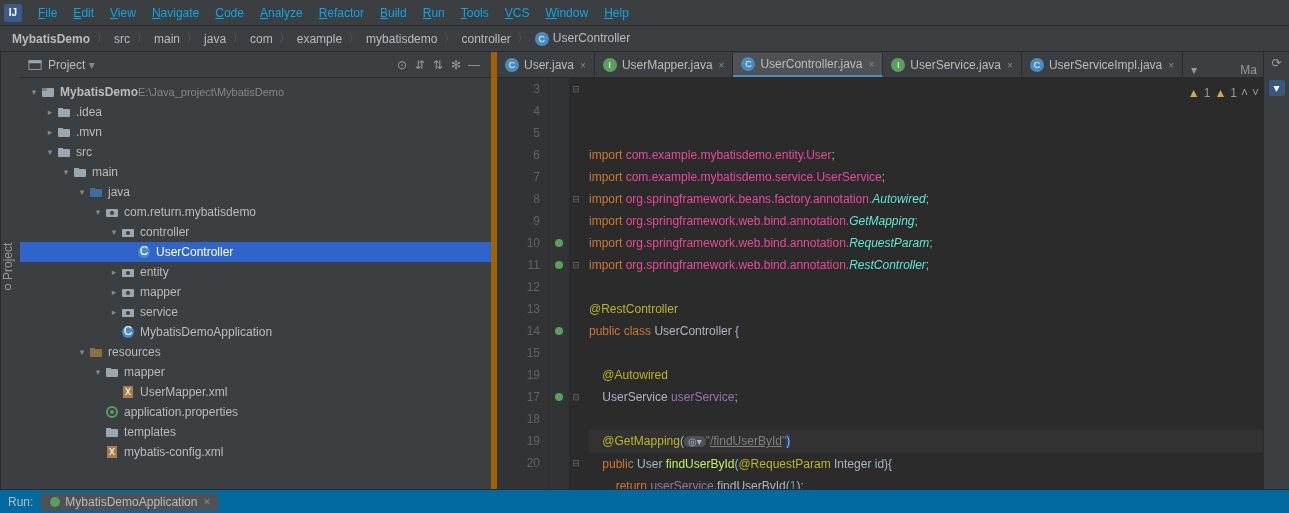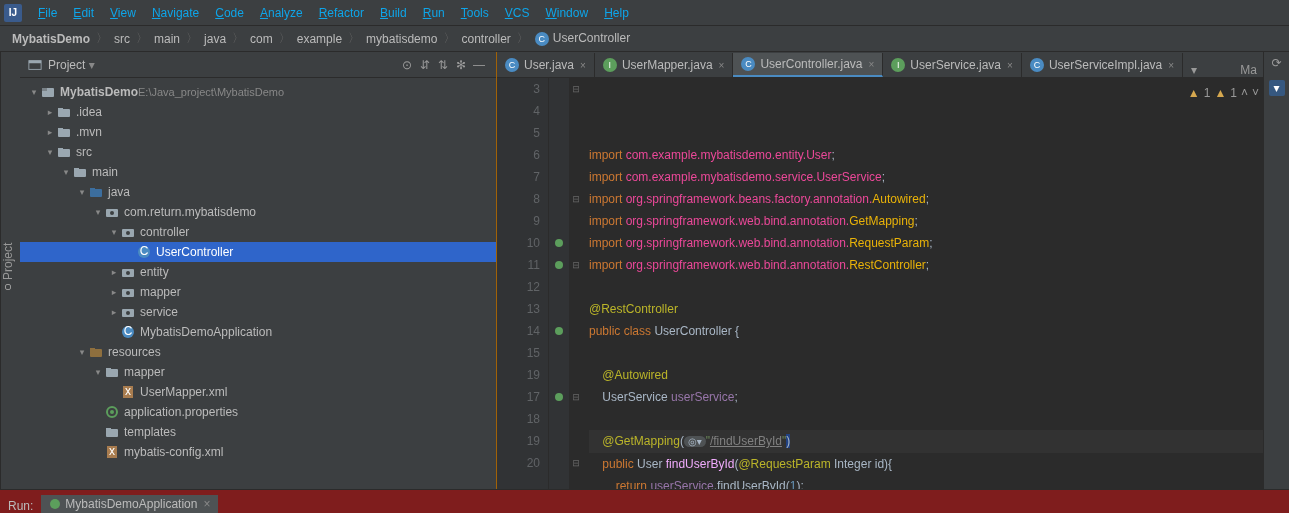--- a/index.html
+++ b/index.html
@@ -9,21 +9,21 @@
 .menu-item { padding: 0 8px; cursor: pointer; color: #0ea5e9; }
 .menu-item .u { text-decoration: underline; }
 .title { margin-left: 20px; color: #888; }
 .breadcrumb { height: 26px; display: flex; align-items: center; padding: 0 8px; background: #3c3f41; border-bottom: 1px solid #2b2b2b; }
 .bc-item { padding: 0 4px; color: #bbb; cursor: pointer; }
 .bc-sep { color: #666; margin: 0 2px; }
 .bc-icon { display: inline-block; width: 14px; height: 14px; border-radius: 50%; background: #4a8bc2; color: #fff; text-align: center; line-height: 14px; font-size: 9px; margin-right: 4px; vertical-align: middle; }
 .main { flex: 1; display: flex; overflow: hidden; }
 .left-gutter { width: 20px; background: #3c3f41; border-right: 1px solid #2b2b2b; writing-mode: vertical-rl; transform: rotate(180deg); text-align: center; padding-top: 8px; color: #999; font-size: 11px; }
 .left-gutter .dot { display: inline-block; width: 6px; height: 6px; border: 1px solid #999; border-radius: 2px; margin-bottom: 4px; transform: rotate(180deg); }
-.project-panel { width: 477px; background: #3c3f41; display: flex; flex-direction: column; border-right: 1px solid #a16207; }
+.project-panel { width: 477px; background: #3c3f41; display: flex; flex-direction: column; border-right: 6px solid #a16207; }
 .proj-header { height: 26px; display: flex; align-items: center; padding: 0 8px; border-bottom: 1px solid #2b2b2b; }
 .proj-header .icon { width: 14px; height: 14px; margin-right: 6px; }
 .proj-header .title-txt { flex: 1; }
 .proj-header .tool { width: 18px; text-align: center; cursor: pointer; color: #999; }
 .tree { flex: 1; overflow-y: auto; padding-top: 4px; }
 .tree-row { height: 20px; display: flex; align-items: center; cursor: pointer; white-space: nowrap; }
 .tree-row.selected { background: #2f65ca; color: #fff; }
 .tree-arrow { width: 12px; text-align: center; color: #888; font-size: 9px; }
 .tree-icon { width: 16px; height: 16px; margin-right: 4px; display: inline-flex; align-items: center; justify-content: center; font-size: 10px; }
 .tree-label { color: #bbb; }
@@ -43,32 +43,32 @@
 .gutter { width: 52px; background: #313335; color: #606366; text-align: right; padding-right: 8px; font-family: "Consolas", monospace; font-size: 12px; line-height: 22px; border-right: 1px solid #2b2b2b; position: relative; }
 .gutter-marks { width: 20px; background: #313335; }
 .gutter-mark { height: 22px; display: flex; align-items: center; justify-content: center; font-size: 10px; }
 .fold-col { width: 14px; background: #2b2b2b; }
 .fold-mark { height: 22px; display:flex; align-items:center; justify-content:center; color:#666; font-size:9px;}
 .code { flex: 1; font-family: "Consolas", monospace; font-size: 13px; line-height: 22px; padding-left: 6px; white-space: pre; color: #a9b7c6; position: relative; }
 .kw { color: #cc7832; }
 .str { color: #6a8759; }
 .cls { color: #a9b7c6; }
 .ann { color: #bbb529; }
-.fn { color: #f0abfc; }
+.fn { color: #bef264; }
 .fld { color: #9876aa; }
 .num { color: #6897bb; }
 .imp { color: #cc7832; }
 .path { color: #ec4899; }
-.hi { color: #eab308; }
+.hi { color: #5eead4; font-style: italic; }
 .url { color: #808080; text-decoration: underline; }
 .warnings { position: absolute; top: 4px; right: 4px; font-size: 11px; color: #999; display: flex; align-items: center; gap: 4px; }
 .warn-icon { color: #d6a84f; }
 .right-gutter { width: 26px; background: #3c3f41; border-left: 1px solid #2b2b2b; display: flex; flex-direction: column; align-items: center; padding-top: 4px; gap: 8px; }
 .right-gutter .ico { width: 16px; height: 16px; color: #999; cursor: pointer; text-align: center; }
-.bottom-bar { height: 24px; background: #7f1d1d; border-top: 1px solid #2b2b2b; display: flex; align-items: flex-end; padding: 0 8px; }
+.bottom-bar { height: 24px; background: #0369a1; border-top: 1px solid #2b2b2b; display: flex; align-items: center; padding: 0 8px; }
 .bottom-bar .run-lbl { color: #bbb; margin-right: 8px; }
 .bottom-bar .run-tab { background: #4e5254; padding: 2px 8px; display: flex; align-items: center; }
 .bottom-bar .run-icon { width: 12px; height: 12px; margin-right: 4px; }
 .bottom-bar .close { margin-left: 6px; color: #888; }
 svg { display: block; }
 </style>
 </head>
 <body>
 
 <div class="menubar">

